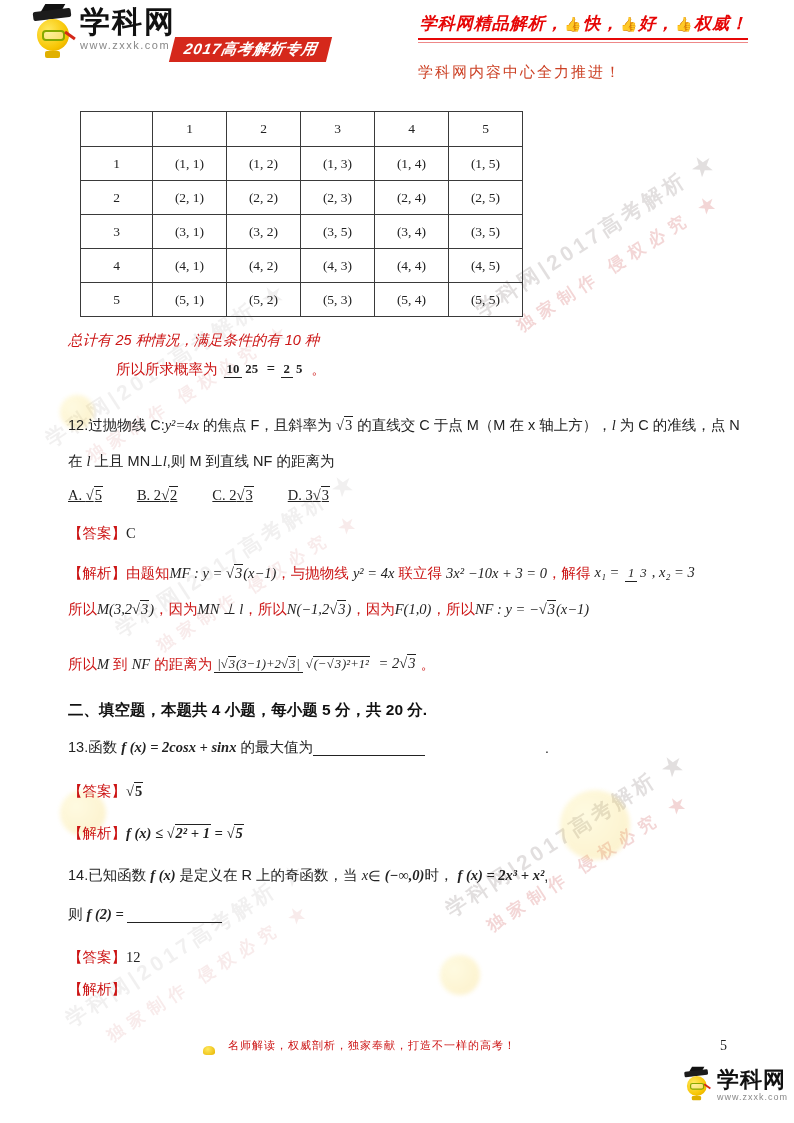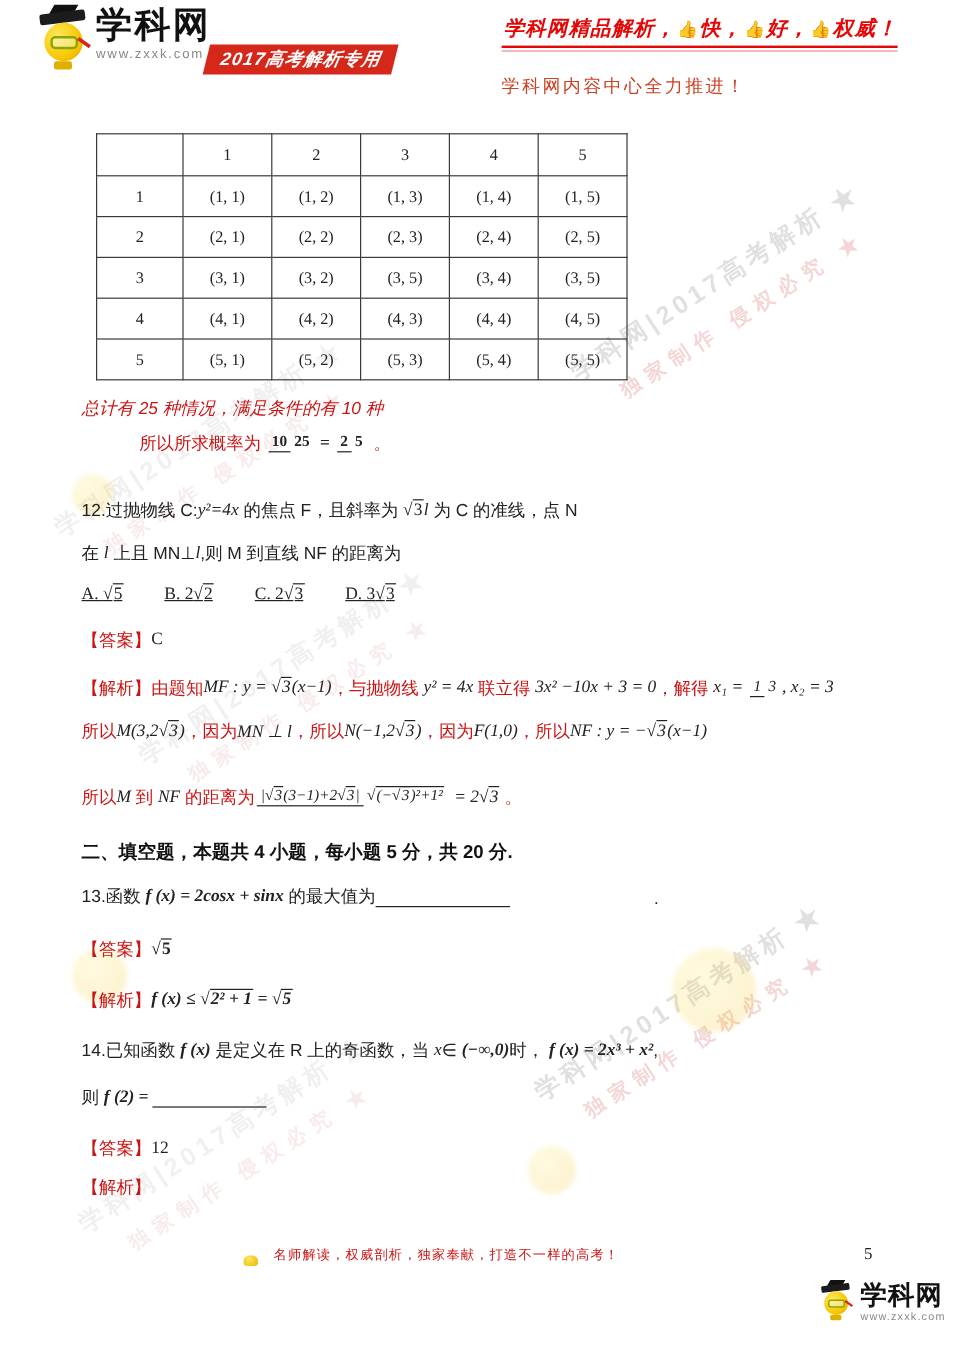--- a/index.html
+++ b/index.html
@@ -179,21 +179,21 @@
         <td>(5, 3)</td>
         <td>(5, 4)</td>
         <td>(5, 5)</td>
       </tr>
     </tbody>
 </table>
 
 <div class="ln" style="top:331px;font-style:italic;"><span class="seg r">总计有 25 种情况，满足条件的有 10 种</span></div>
 <div class="ln" style="top:346px;height:46px;margin-left:48px;"><span class="seg r">所以所求概率为 </span><span class="seg b"><span class="fr"><span class="fn">10</span><span class="fd">25</span></span> = <span class="fr"><span class="fn">2</span><span class="fd">5</span></span></span><span class="seg r"> 。</span></div>
 
-<div class="ln" style="top:416px;"><span class="seg k">12.过抛物线 C:</span><span class="seg i">y²=4x</span><span class="seg k"> 的焦点 F，且斜率为 </span><span class="seg m"><span class="rt">√<span class="rd">3</span></span></span><span class="seg i">l</span><span class="seg k"> 为 C 的准线，点 N</span></div>
+<div class="ln" style="top:416px;"><span class="seg k">12.过抛物线 C:</span><span class="seg i">y²=4x</span><span class="seg k"> 的焦点 F，且斜率为 </span><span class="seg m"><span class="rt">√<span class="rd">3</span></span></span><span class="seg k"> 的直线交 C 于点 M（M 在 x 轴上方），</span><span class="seg i">l</span><span class="seg k"> 为 C 的准线，点 N</span></div>
 <div class="ln" style="top:452px;"><span class="seg k">在 </span><span class="seg i">l</span><span class="seg k"> 上且 MN⊥</span><span class="seg i">l</span><span class="seg k">,则 M 到直线 NF 的距离为</span></div>
 <div class="ln opts" style="top:487px;text-decoration:underline;"><span class="seg m">A. <span class="rt">√<span class="rd">5</span></span></span><span class="seg m">B. 2<span class="rt">√<span class="rd">2</span></span></span><span class="seg m">C. 2<span class="rt">√<span class="rd">3</span></span></span><span class="seg m">D. 3<span class="rt">√<span class="rd">3</span></span></span></div>
 <div class="ln" style="top:524px;"><span class="seg r">【答案】</span><span class="seg m">C</span></div>
 <div class="ln" style="top:551px;height:44px;"><span class="seg r">【解析】由题知</span><span class="seg i">MF : y = <span class="rt">√<span class="rd">3</span></span>(x−1)</span><span class="seg r">，与抛物线 </span><span class="seg i">y² = 4x</span><span class="seg r"> 联立得 </span><span class="seg i">3x² −10x + 3 = 0</span><span class="seg r">，解得 </span><span class="seg i">x₁ = <span class="fr"><span class="fn">1</span><span class="fd">3</span></span>, x₂ = 3</span></div>
 <div class="ln" style="top:600px;"><span class="seg r">所以</span><span class="seg i">M(3,2<span class="rt">√<span class="rd">3</span></span>)</span><span class="seg r">，因为</span><span class="seg i">MN ⊥ l</span><span class="seg r">，所以</span><span class="seg i">N(−1,2<span class="rt">√<span class="rd">3</span></span>)</span><span class="seg r">，因为</span><span class="seg i">F(1,0)</span><span class="seg r">，所以</span><span class="seg i">NF : y = −<span class="rt">√<span class="rd">3</span></span>(x−1)</span></div>
 <div class="ln" style="top:634px;height:60px;"><span class="seg r">所以</span><span class="seg i">M</span><span class="seg r"> 到 </span><span class="seg i">NF</span><span class="seg r"> 的距离为</span><span class="seg i"><span class="fr"><span class="fn">|<span class="rt">√<span class="rd">3</span></span>(3−1)+2<span class="rt">√<span class="rd">3</span></span>|</span><span class="fd"><span class="rt">√<span class="rd">(−<span class="rt">√<span class="rd">3</span></span>)²+1²</span></span></span></span> = 2<span class="rt">√<span class="rd">3</span></span></span><span class="seg r"> 。</span></div>
 
 <div class="ln" style="top:700px;"><span class="seg bb">二、填空题，本题共 4 小题，每小题 5 分，共 20 分.</span></div>
 
 <div class="ln" style="top:738px;"><span class="seg k">13.函数 </span><span class="seg bi">f (x) = 2cosx + sinx</span><span class="seg k"> 的最大值为</span><span class="seg blank"></span></div>

